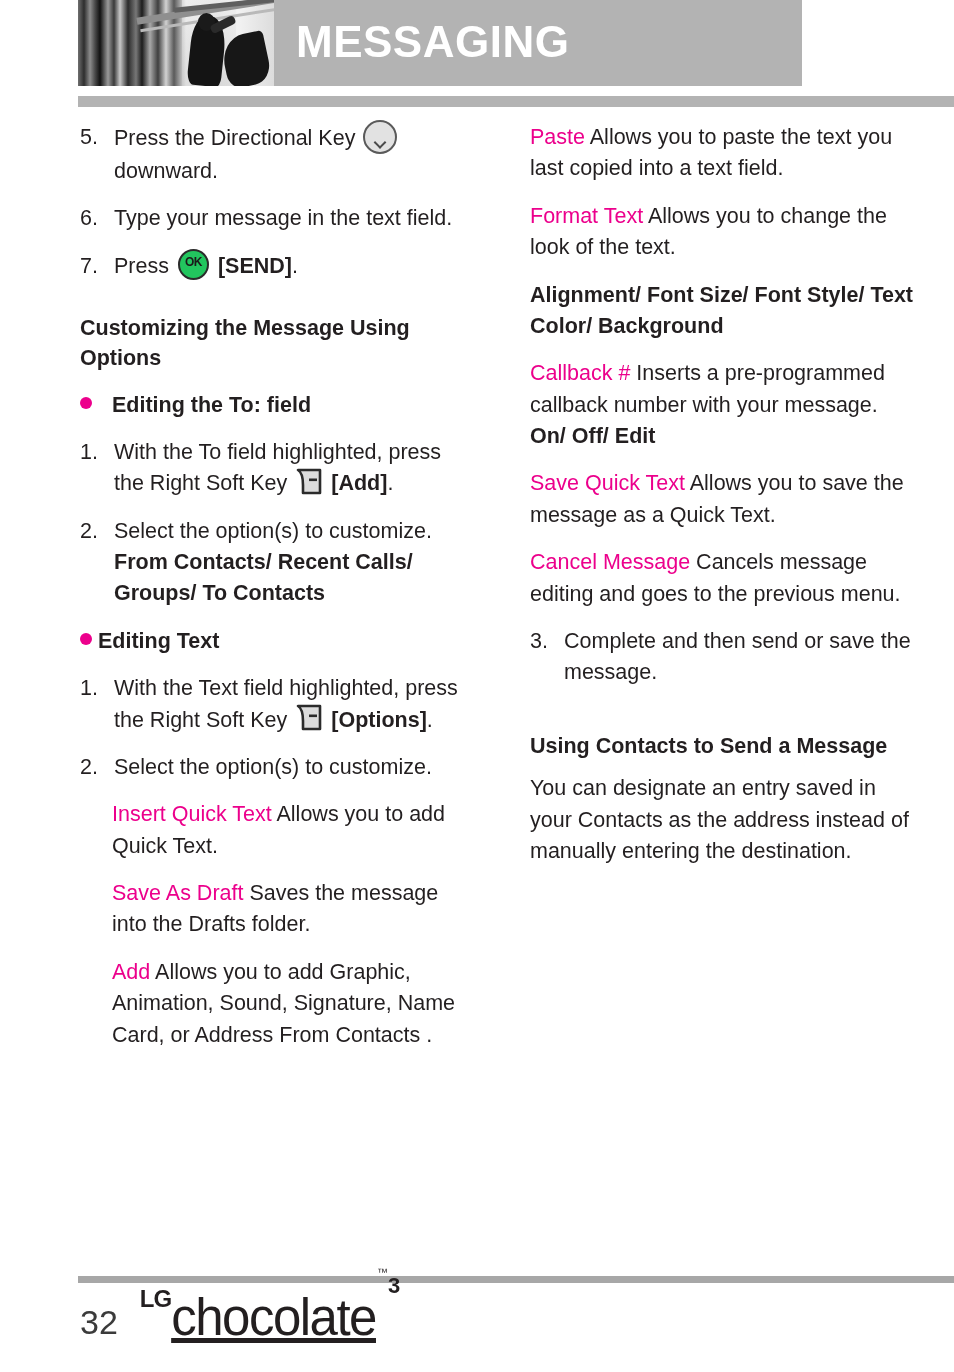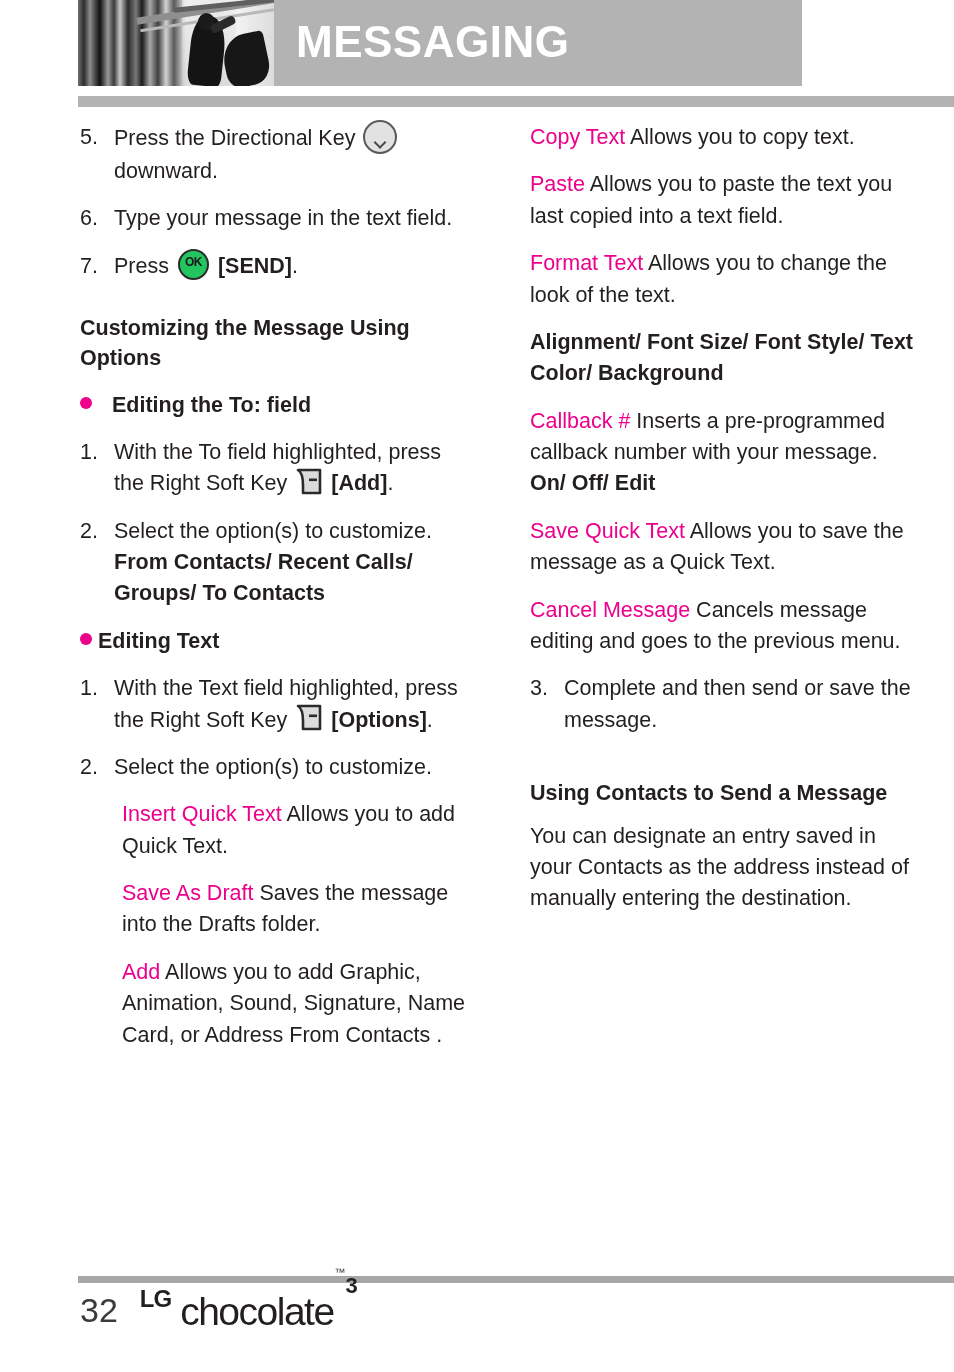--- a/index.html
+++ b/index.html
@@ -171,21 +171,21 @@
   .opt { margin-bottom: 16px; }
   .opt-term {
     color: #ec008c;
   }
   .bold { font-weight: bold; }
   .sub-bold {
     font-weight: bold;
     display: block;
   }
 
-  .indent { margin-left: 42px; }
+  .indent { margin-left: 32px; }
 
   
   .icon {
     display: inline-block;
     vertical-align: middle;
     position: relative;
   }
   .icon-dpad {
     width: 30px; height: 30px;
     border: 2px solid #5a5a5a;
@@ -255,27 +255,27 @@
   }
   .logo-lg {
     font-size: 24px;
     font-weight: bold;
     letter-spacing: -1px;
     line-height: 1;
     position: relative;
     top: -3px;
   }
   .logo-word {
-    font-size: 39px;
+    font-size: 51px;
     line-height: 1;
     letter-spacing: -1.5px;
-    margin-left: 9px;
     font-weight: normal;
     position: relative;
     top: 2px;
+    text-decoration: underline;
   }
   .logo-tm {
     font-size: 11px;
     position: relative;
     top: -24px;
     left: 1px;
   }
   .logo-3 {
     font-size: 22px;
     font-weight: bold;
@@ -377,23 +377,20 @@
     <span class="opt-term">Save As Draft</span><span> Saves the message into the Drafts folder.</span>
   </div>
   <div class="opt indent">
     <span class="opt-term">Add</span><span>  Allows you to add Graphic, Animation, Sound, Signature, Name Card, or Address From Contacts .</span>
   </div>
 
 </div>
 
 <div class="col col-right">
 
-  <div class="opt">
-    <span class="opt-term">Copy Text</span><span>  Allows you to copy text.</span>
-  </div>
 
   <div class="opt">
     <span class="opt-term">Paste</span><span>  Allows you to paste the text you last copied into a text field.</span>
   </div>
 
   <div class="opt tight">
     <span class="opt-term">Format Text</span><span>  Allows you to change the look of the text.</span>
   </div>
   <div class="opt">
     <span class="bold">Alignment/ Font Size/ Font Style/ Text Color/ Background</span>

